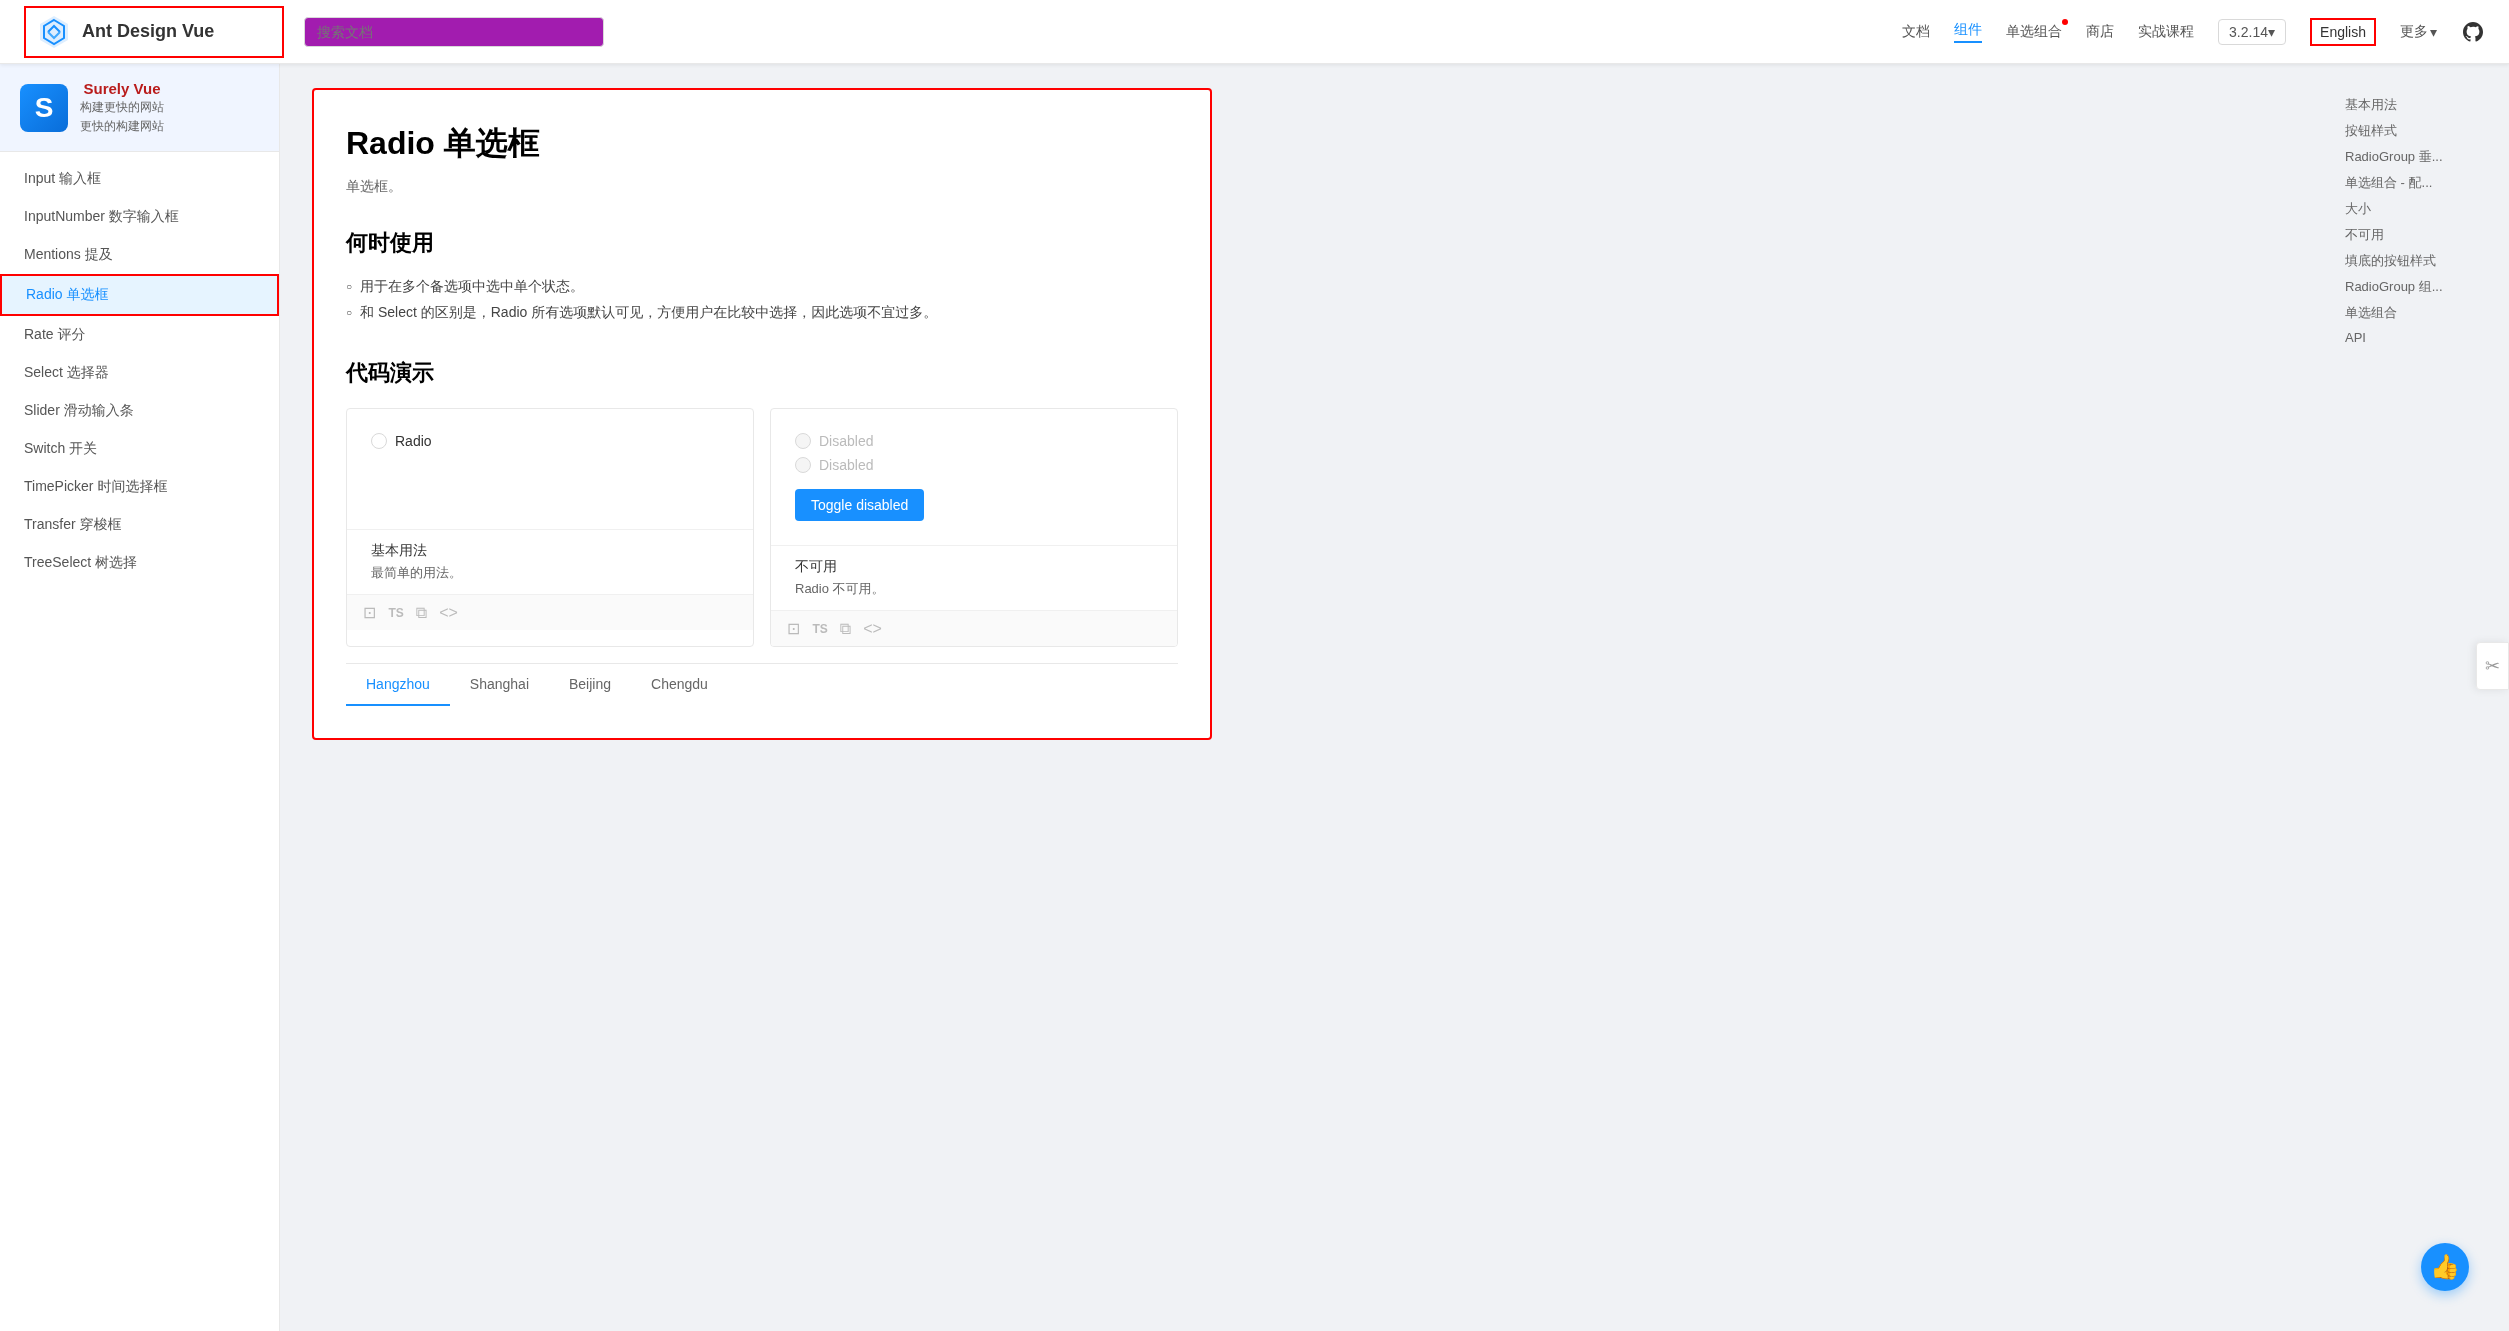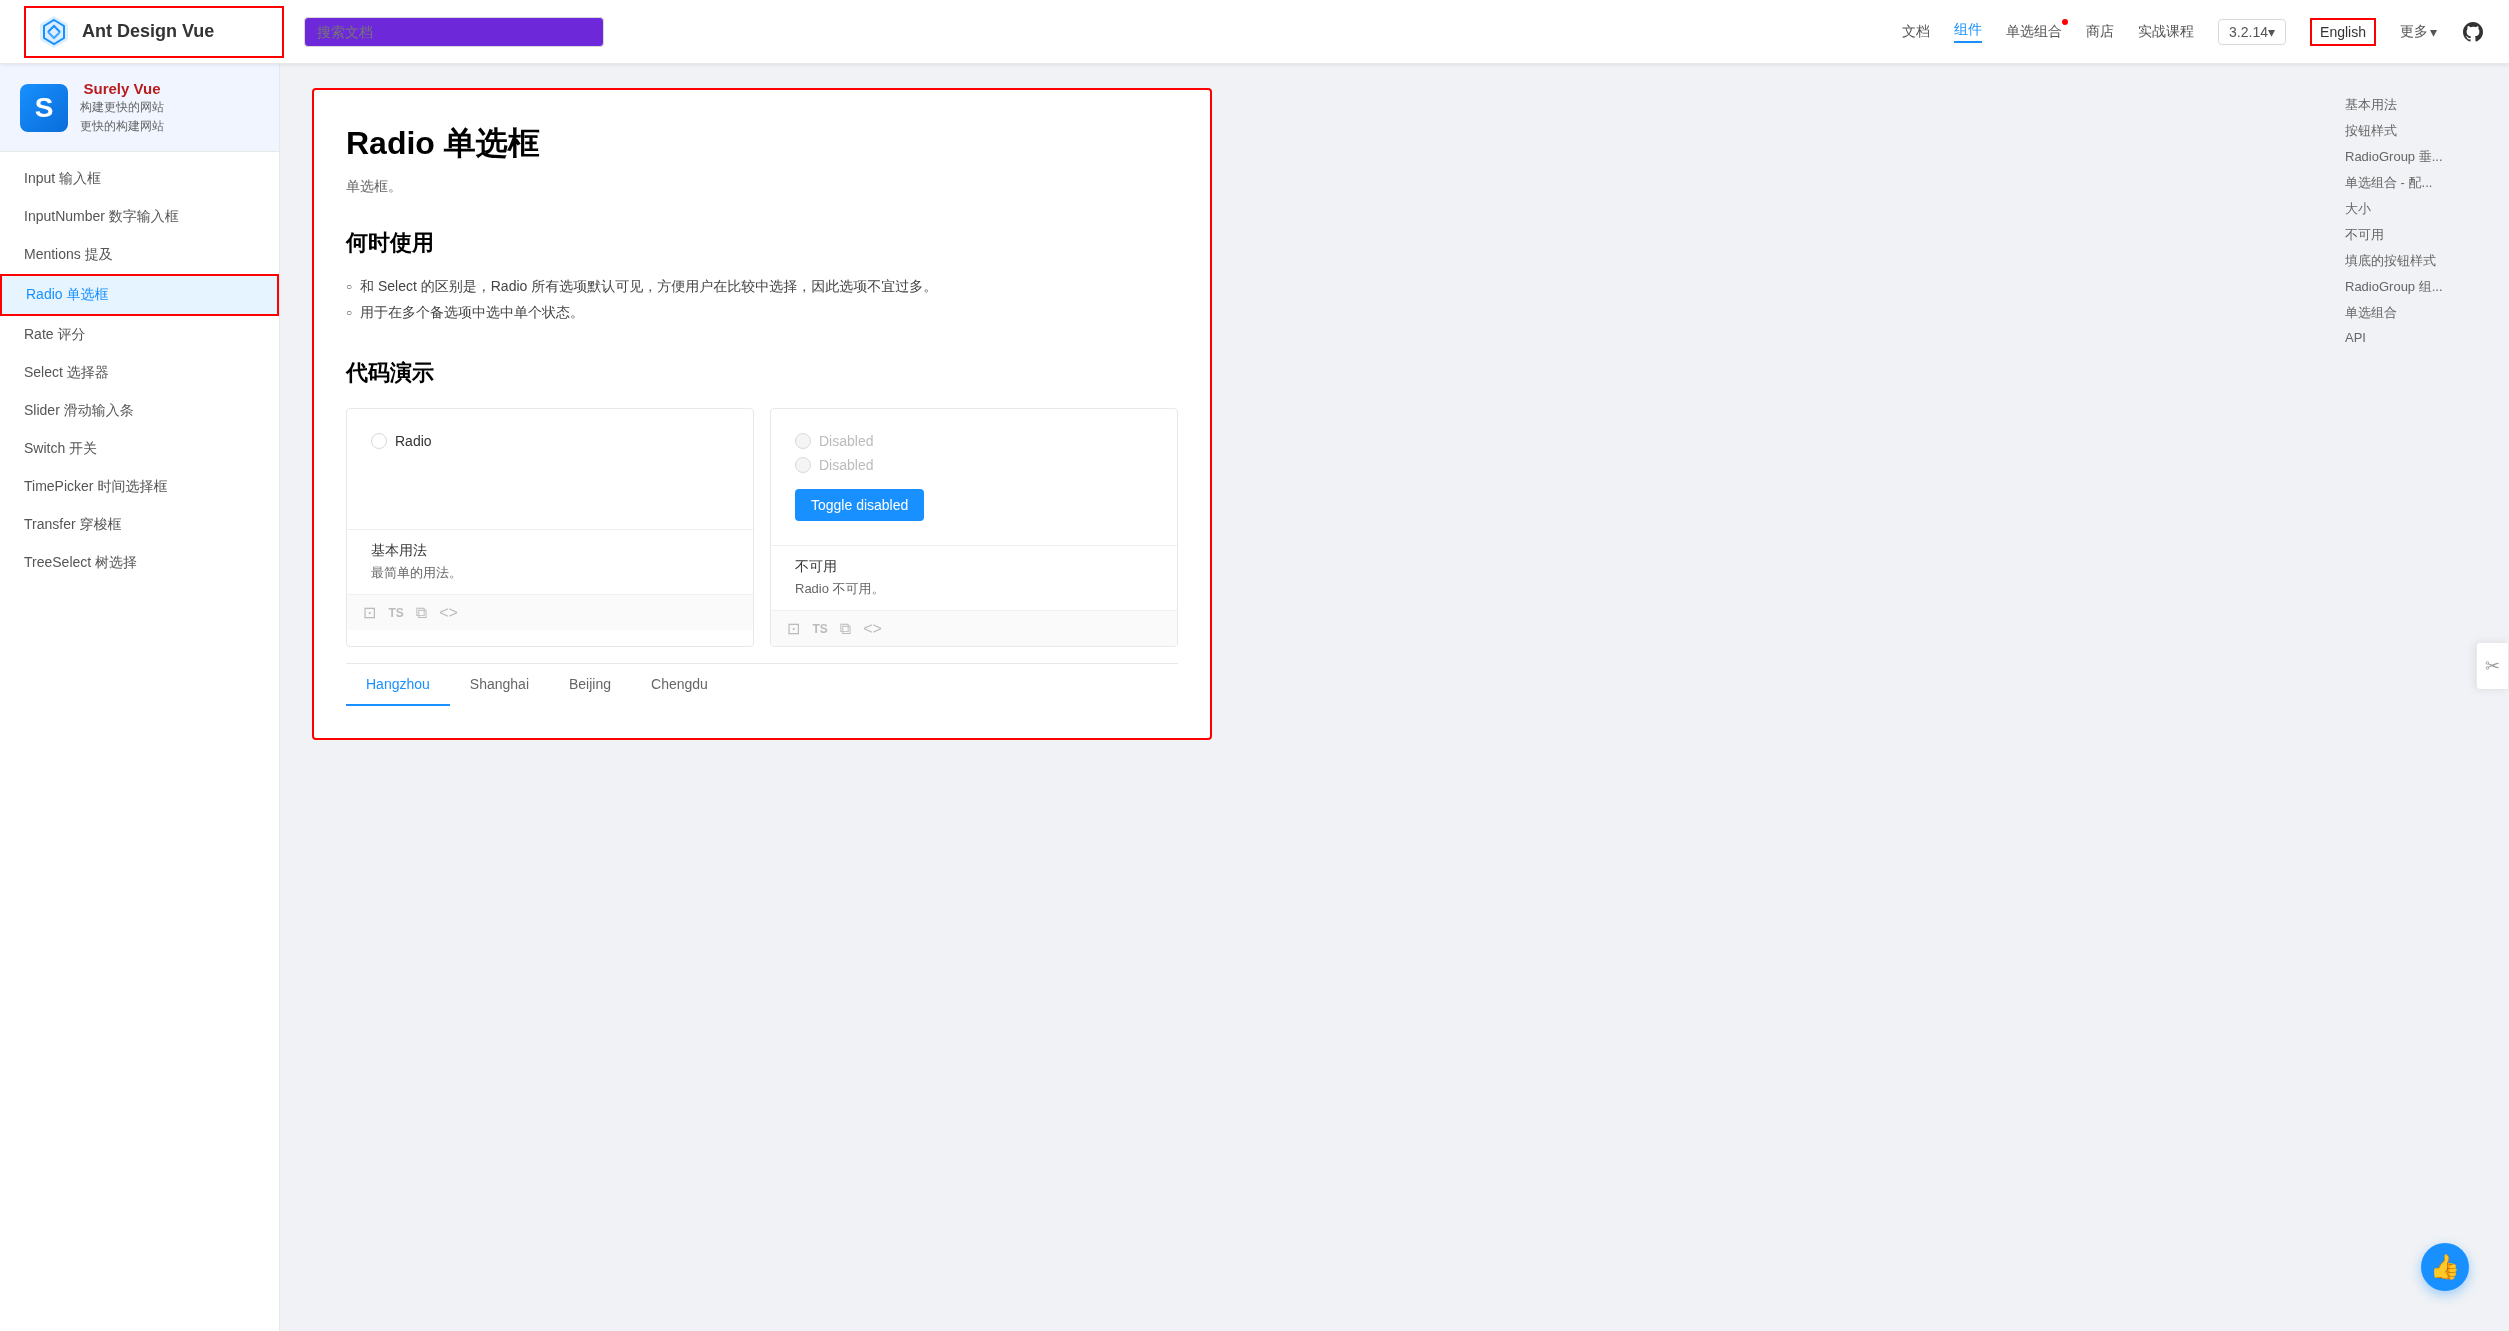--- a/index.html
+++ b/index.html
@@ -40,21 +40,21 @@
       max-width: 300px;
       margin-left: 20px;
     }
     .search-input {
       width: 100%;
       padding: 6px 12px;
       border: 1px solid #d9d9d9;
       border-radius: 4px;
       color: #bbb;
       font-size: 14px;
-      background: #6d28d9;
+      background: #a21caf;
     }
     .header-nav {
       display: flex;
       align-items: center;
       gap: 24px;
       margin-left: auto;
     }
     .nav-item {
       font-size: 14px;
       color: #555;
@@ -467,22 +467,22 @@
   </aside>
 
   <main class="main-content">
     <div class="content-area">
 
       <h1 class="page-title">Radio 单选框</h1>
       <p class="page-subtitle">单选框。</p>
 
       <h2 class="section-title">何时使用</h2>
       <ul class="bullet-list">
+        <li>用于在多个备选项中选中单个状态。</li>
         <li>和 Select 的区别是，Radio 所有选项默认可见，方便用户在比较中选择，因此选项不宜过多。</li>
-        <li>用于在多个备选项中选中单个状态。</li>
       </ul>
 
       <h2 class="demo-title">代码演示</h2>
 
       <div class="demo-cards">
 
         <div class="demo-card">
           <div class="demo-card-content">
             <div class="radio-item">
               <div class="radio-circle"></div>

